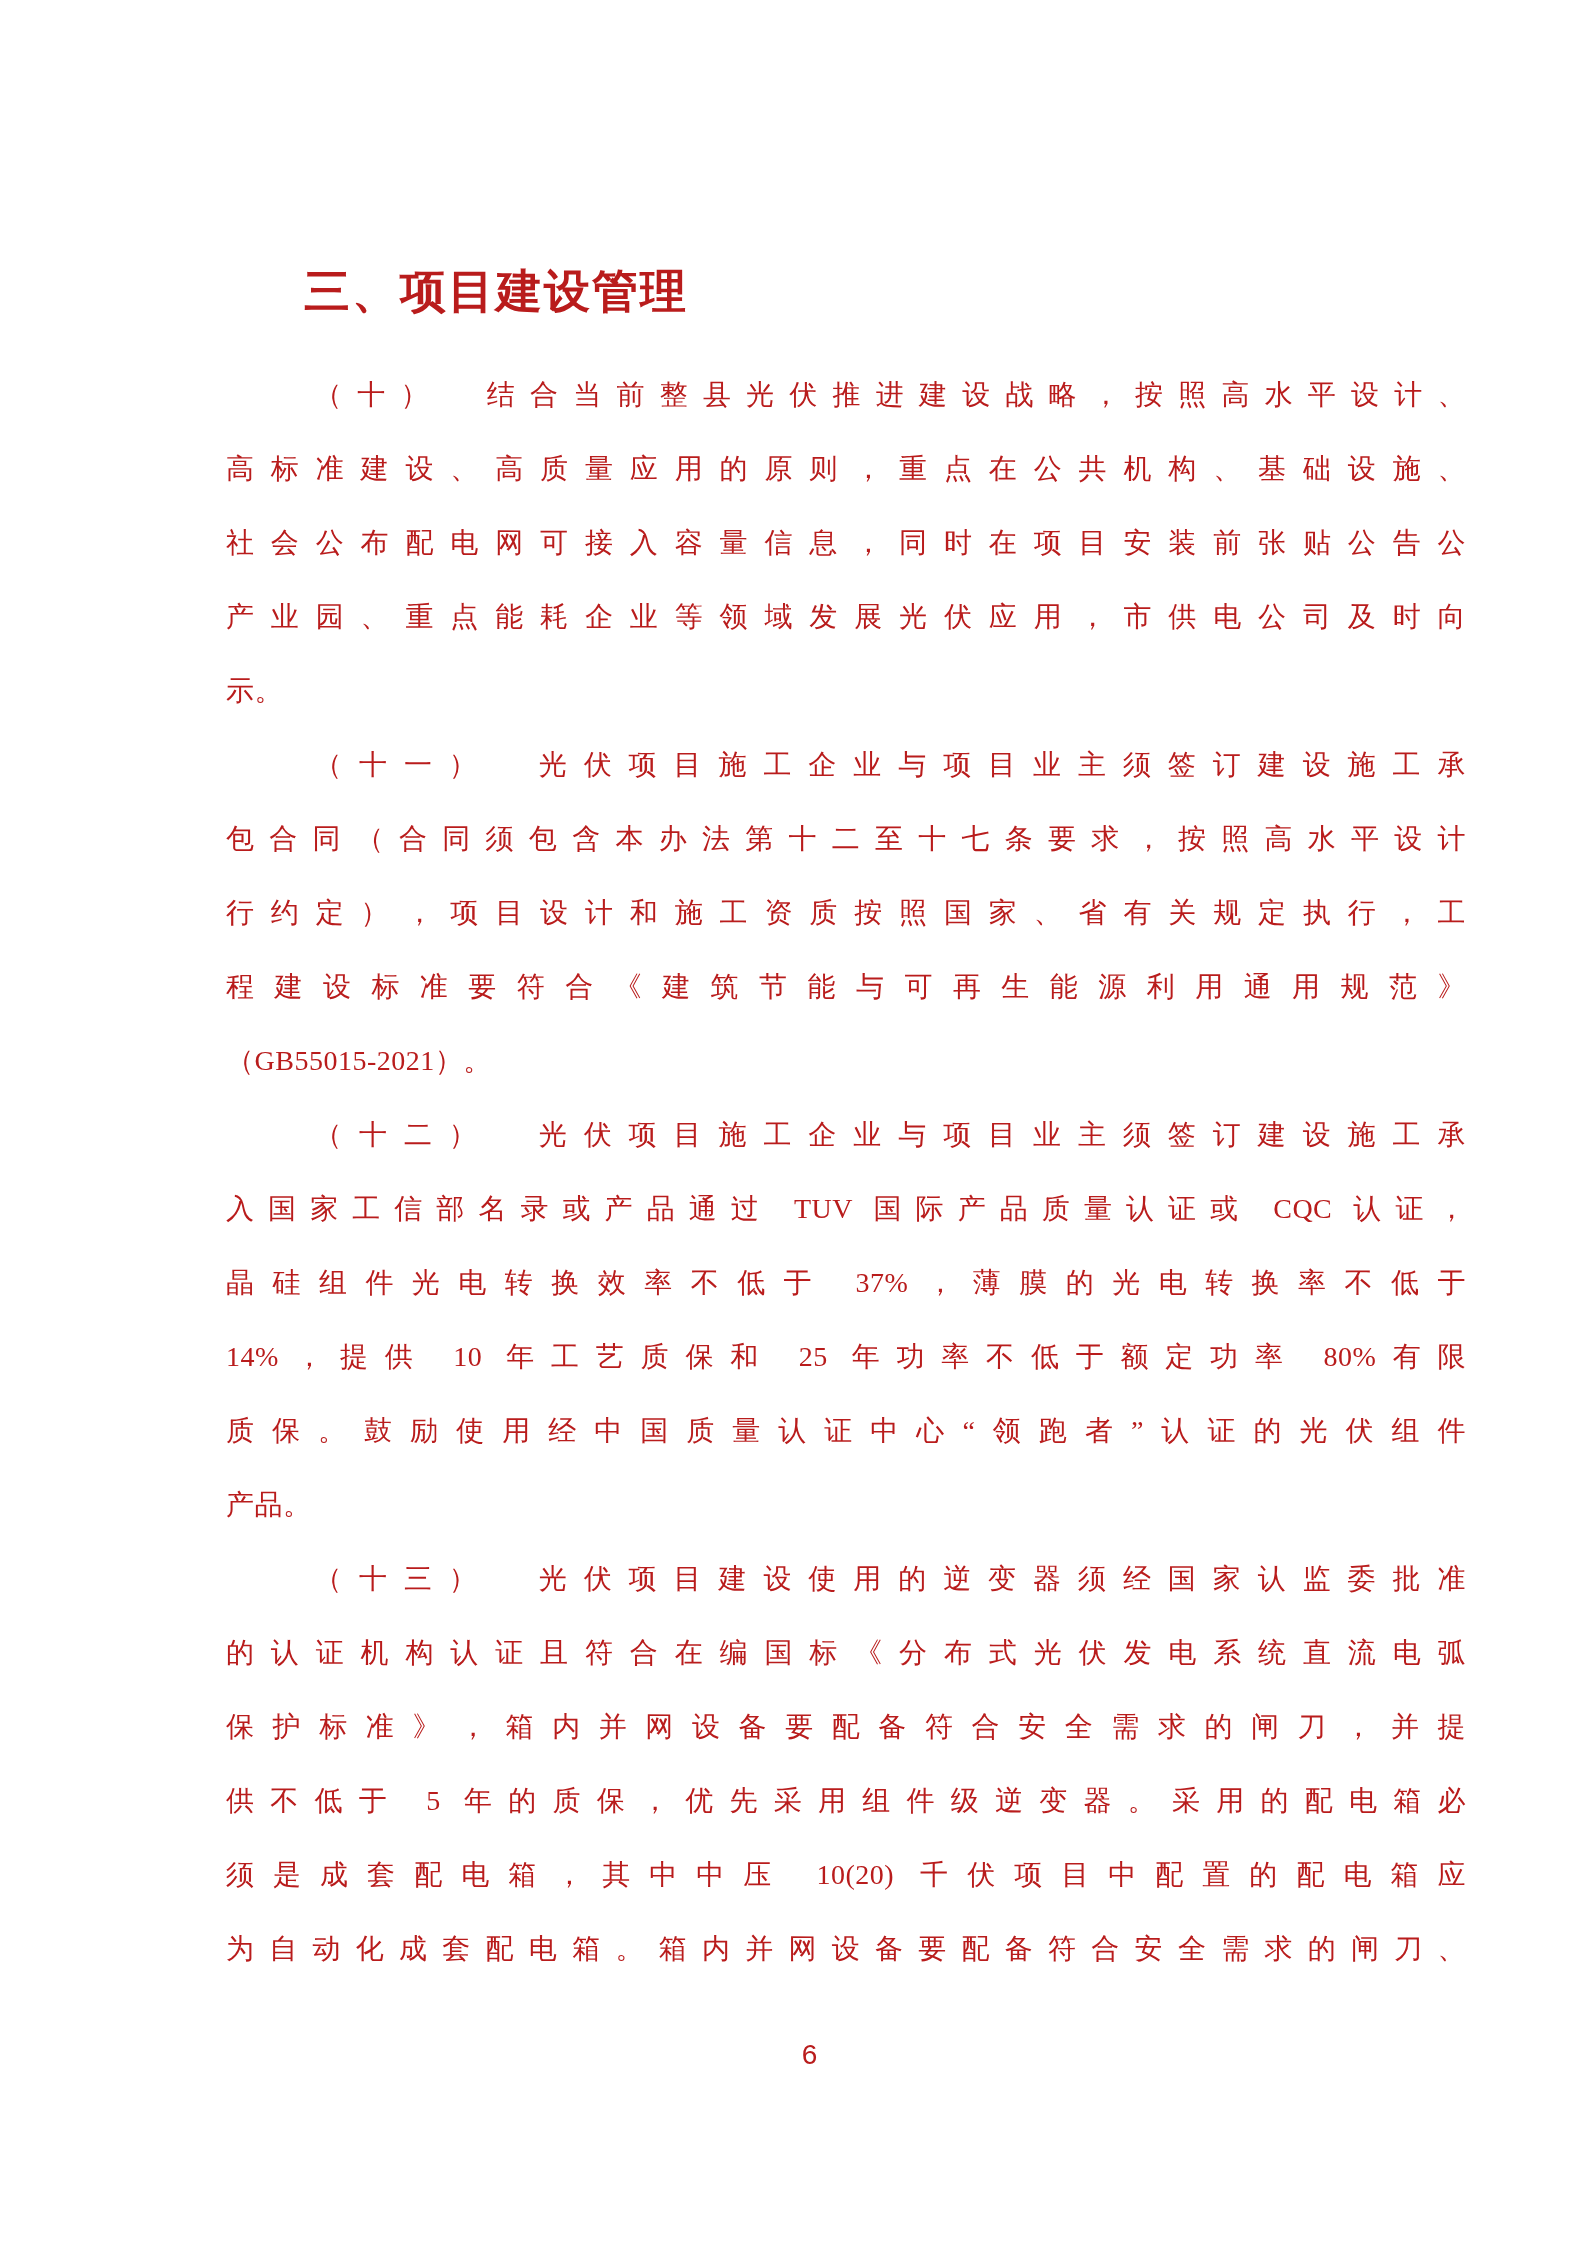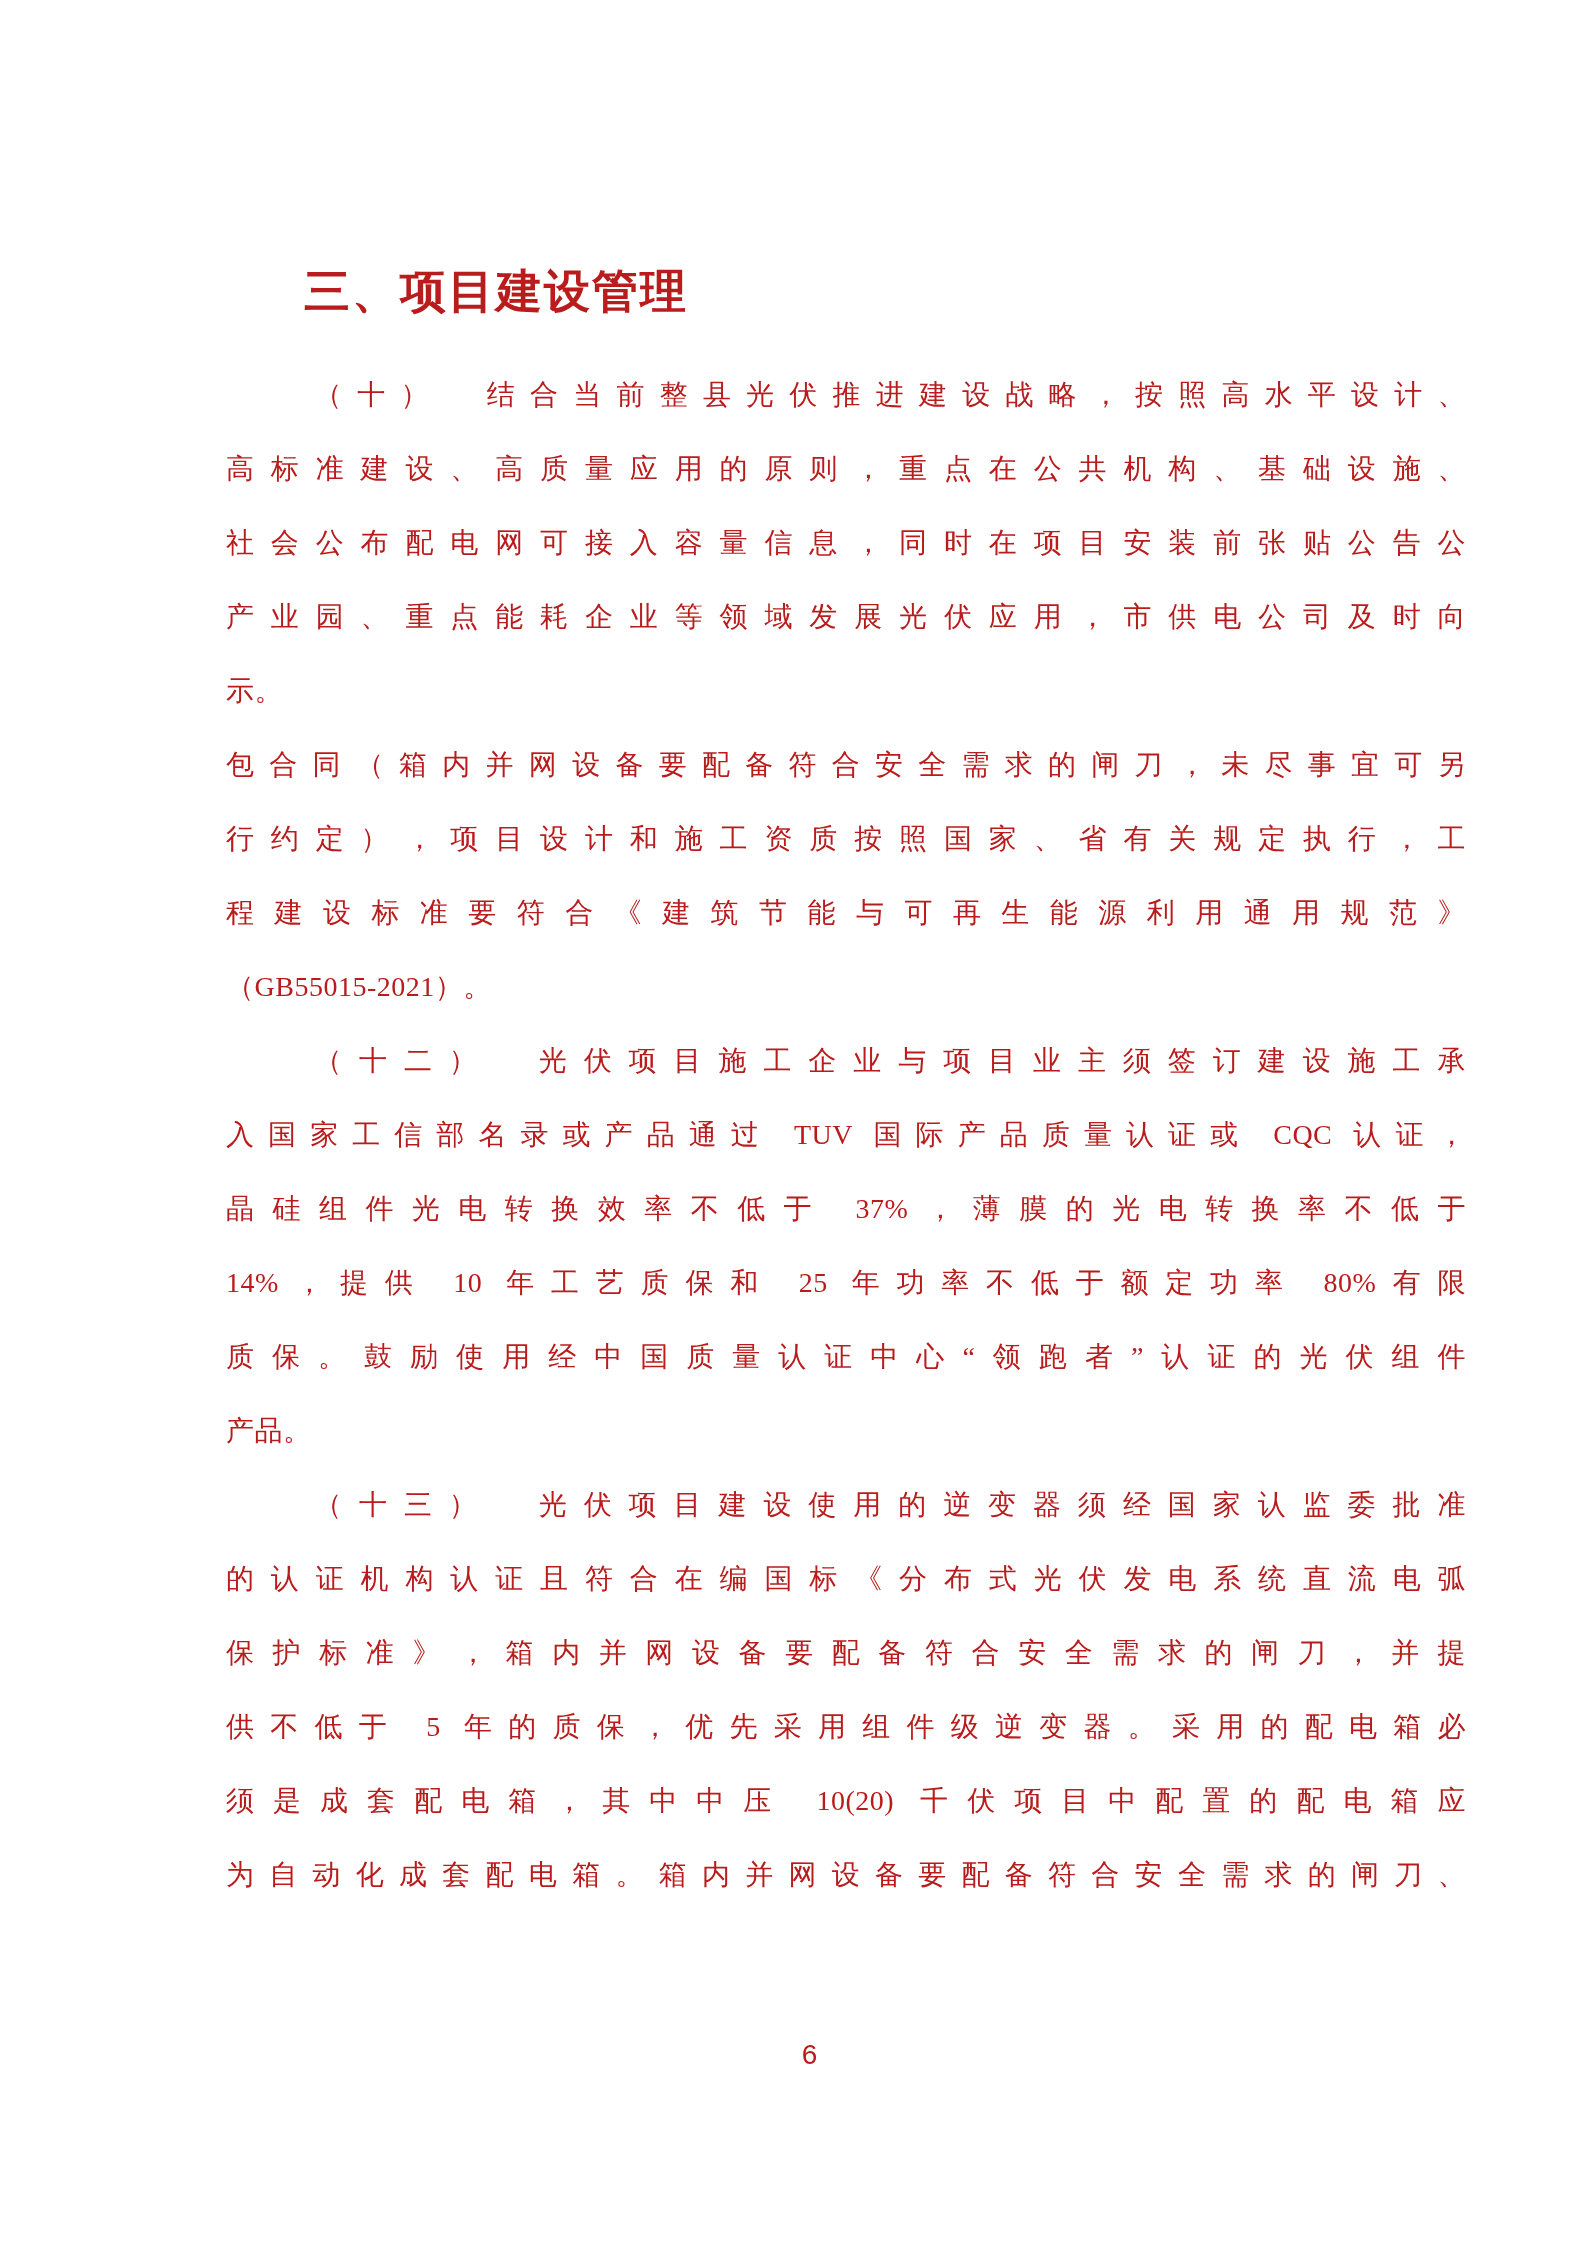--- a/index.html
+++ b/index.html
@@ -59,21 +59,22 @@
 
 <div class="page">
   <div class="content">
     <div class="heading">三、项目建设管理</div>
     <div class="heading-gap"></div>
     <div class="line justify indent">（十）　结合当前整县光伏推进建设战略，按照高水平设计、</div>
     <div class="line justify">高标准建设、高质量应用的原则，重点在公共机构、基础设施、</div>
     <div class="line justify">社会公布配电网可接入容量信息，同时在项目安装前张贴公告公</div>
     <div class="line justify">产业园、重点能耗企业等领域发展光伏应用，市供电公司及时向</div>
     <div class="line">示。</div>
-    <div class="line justify">包合同（箱内并网设备要配备符合安全需求的闸刀，未尽事宜可另</div>
+    <div class="line justify indent">（十一）　光伏项目施工企业与项目业主须签订建设施工承</div>
+    <div class="line justify">包合同（合同须包含本办法第十二至十七条要求，按照高水平设计</div>
     <div class="line justify">行约定），项目设计和施工资质按照国家、省有关规定执行，工</div>
     <div class="line justify">程建设标准要符合《建筑节能与可再生能源利用通用规范》</div>
     <div class="line">（GB55015-2021）。</div>
     <div class="line justify indent">（十二）　光伏项目施工企业与项目业主须签订建设施工承</div>
     <div class="line justify">入国家工信部名录或产品通过 TUV 国际产品质量认证或 CQC 认证，</div>
     <div class="line justify">晶硅组件光电转换效率不低于 37%，薄膜的光电转换率不低于</div>
     <div class="line justify">14%，提供 10 年工艺质保和 25 年功率不低于额定功率 80%有限</div>
     <div class="line justify">质保。鼓励使用经中国质量认证中心“领跑者”认证的光伏组件</div>
     <div class="line">产品。</div>
     <div class="line justify indent">（十三）　光伏项目建设使用的逆变器须经国家认监委批准</div>

